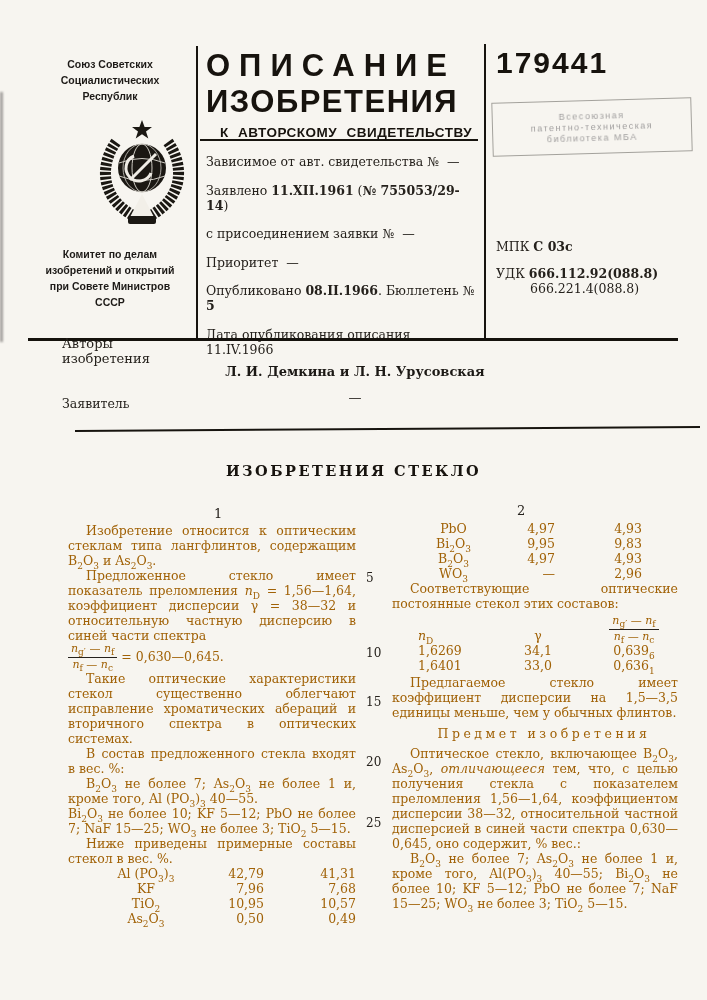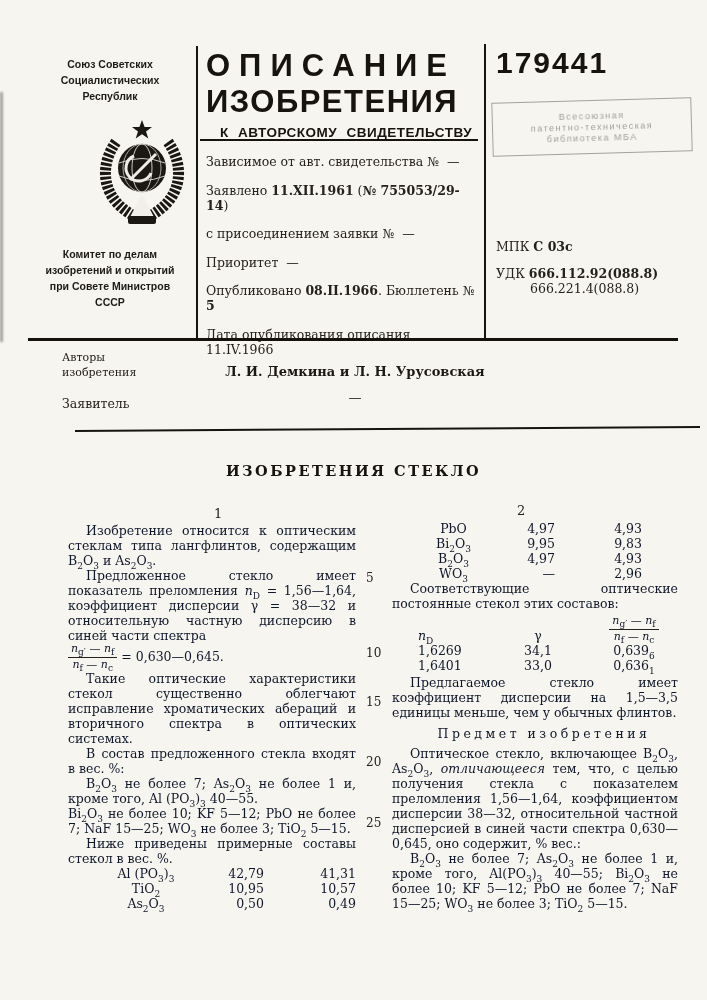--- a/index.html
+++ b/index.html
@@ -42,34 +42,34 @@
          color:rgba(85,84,88,.55);font-size:9px;letter-spacing:1.5px;filter:blur(.5px);
          font-family:"Liberation Sans",sans-serif;}
   .cls{position:absolute;left:496px;width:200px;font-size:12.5px;line-height:15px;color:#25211c;}
   .cls.kl{top:184px;}
   .cls.mpk{top:239px;}
   .cls.udk1{top:266px;}
   .cls.udk2{top:281px;padding-left:34px;}
 
   .mainrule{position:absolute;left:28px;top:338px;width:650px;height:3px;background:#15120d;}
 
-  .auth-label{position:absolute;left:62px;top:350px;font-size:11px;line-height:15px;color:#25211c;}
+  .auth-label{position:absolute;left:62px;top:336px;font-size:13px;line-height:15px;color:#25211c;}
   .auth-value{position:absolute;left:170px;top:364px;width:370px;text-align:center;font-weight:bold;font-size:13px;color:#1c1915;}
   .appl-label{position:absolute;left:62px;top:396px;font-size:12.5px;color:#25211c;}
   .appl-value{position:absolute;left:170px;top:390px;width:370px;text-align:center;font-size:13px;color:#25211c;}
   .rule2{position:absolute;left:75px;top:428px;width:625px;height:2px;background:#17140f;transform:rotate(-.35deg);}
 
   .doc-title{position:absolute;left:0;top:462px;width:707px;text-align:center;
              font-weight:bold;font-size:14.5px;letter-spacing:2.5px;color:#17130e;}
 
   .colmark{position:absolute;font-size:13px;color:#25211c;}
   .colmark.c1{left:214px;top:506px;}
   .colmark.c2{left:517px;top:503px;}
 
-  .col{position:absolute;font-size:12.5px;line-height:15px;text-align:justify;color:#0f172a;}
+  .col{position:absolute;font-size:12.5px;line-height:15px;text-align:justify;color:#a16207;}
   .col1{left:68px;top:523px;width:288px;}
   .col2{left:392px;top:521px;width:286px;}
   .col p{margin:0;text-indent:18px;}
   .col p.noind{text-indent:0;}
   .col i{font-style:italic;}
   sub,sup{font-size:9px;line-height:0;}
 
   .gutnum{position:absolute;left:366px;width:20px;font-size:12px;color:#25211c;}
 
   
@@ -194,20 +194,25 @@
     <p>Такие оптические характеристики стекол существенно облегчают исправление хроматических абераций и вторичного спектра в оптических системах.</p>
     <p>В состав предложенного стекла входят в вес. %:</p>
     <p>B<sub>2</sub>O<sub>3</sub> не более 7; As<sub>2</sub>O<sub>3</sub> не более 1 и, кроме того, Al (PO<sub>3</sub>)<sub>3</sub> 40—55.</p>
     <p class="noind">Bi<sub>2</sub>O<sub>3</sub> не более 10; KF 5—12; PbO не более 7; NaF 15—25; WO<sub>3</sub> не более 3; TiO<sub>2</sub> 5—15.</p>
     <p>Ниже приведены примерные составы стекол в вес. %.</p>
     <div class="comp-table">
       <div class="crow">
           <span class="nm">Al (PO<sub>3</sub>)<sub>3</sub></span>
           <span class="v">42,79</span>
           <span class="v">41,31</span>
+        </div>
+      <div class="crow">
+          <span class="nm">KF</span>
+          <span class="v">7,96</span>
+          <span class="v">7,68</span>
         </div>
       <div class="crow">
           <span class="nm">TiO<sub>2</sub></span>
           <span class="v">10,95</span>
           <span class="v">10,57</span>
         </div>
       <div class="crow">
           <span class="nm">As<sub>2</sub>O<sub>3</sub></span>
           <span class="v">0,50</span>
           <span class="v">0,49</span>

